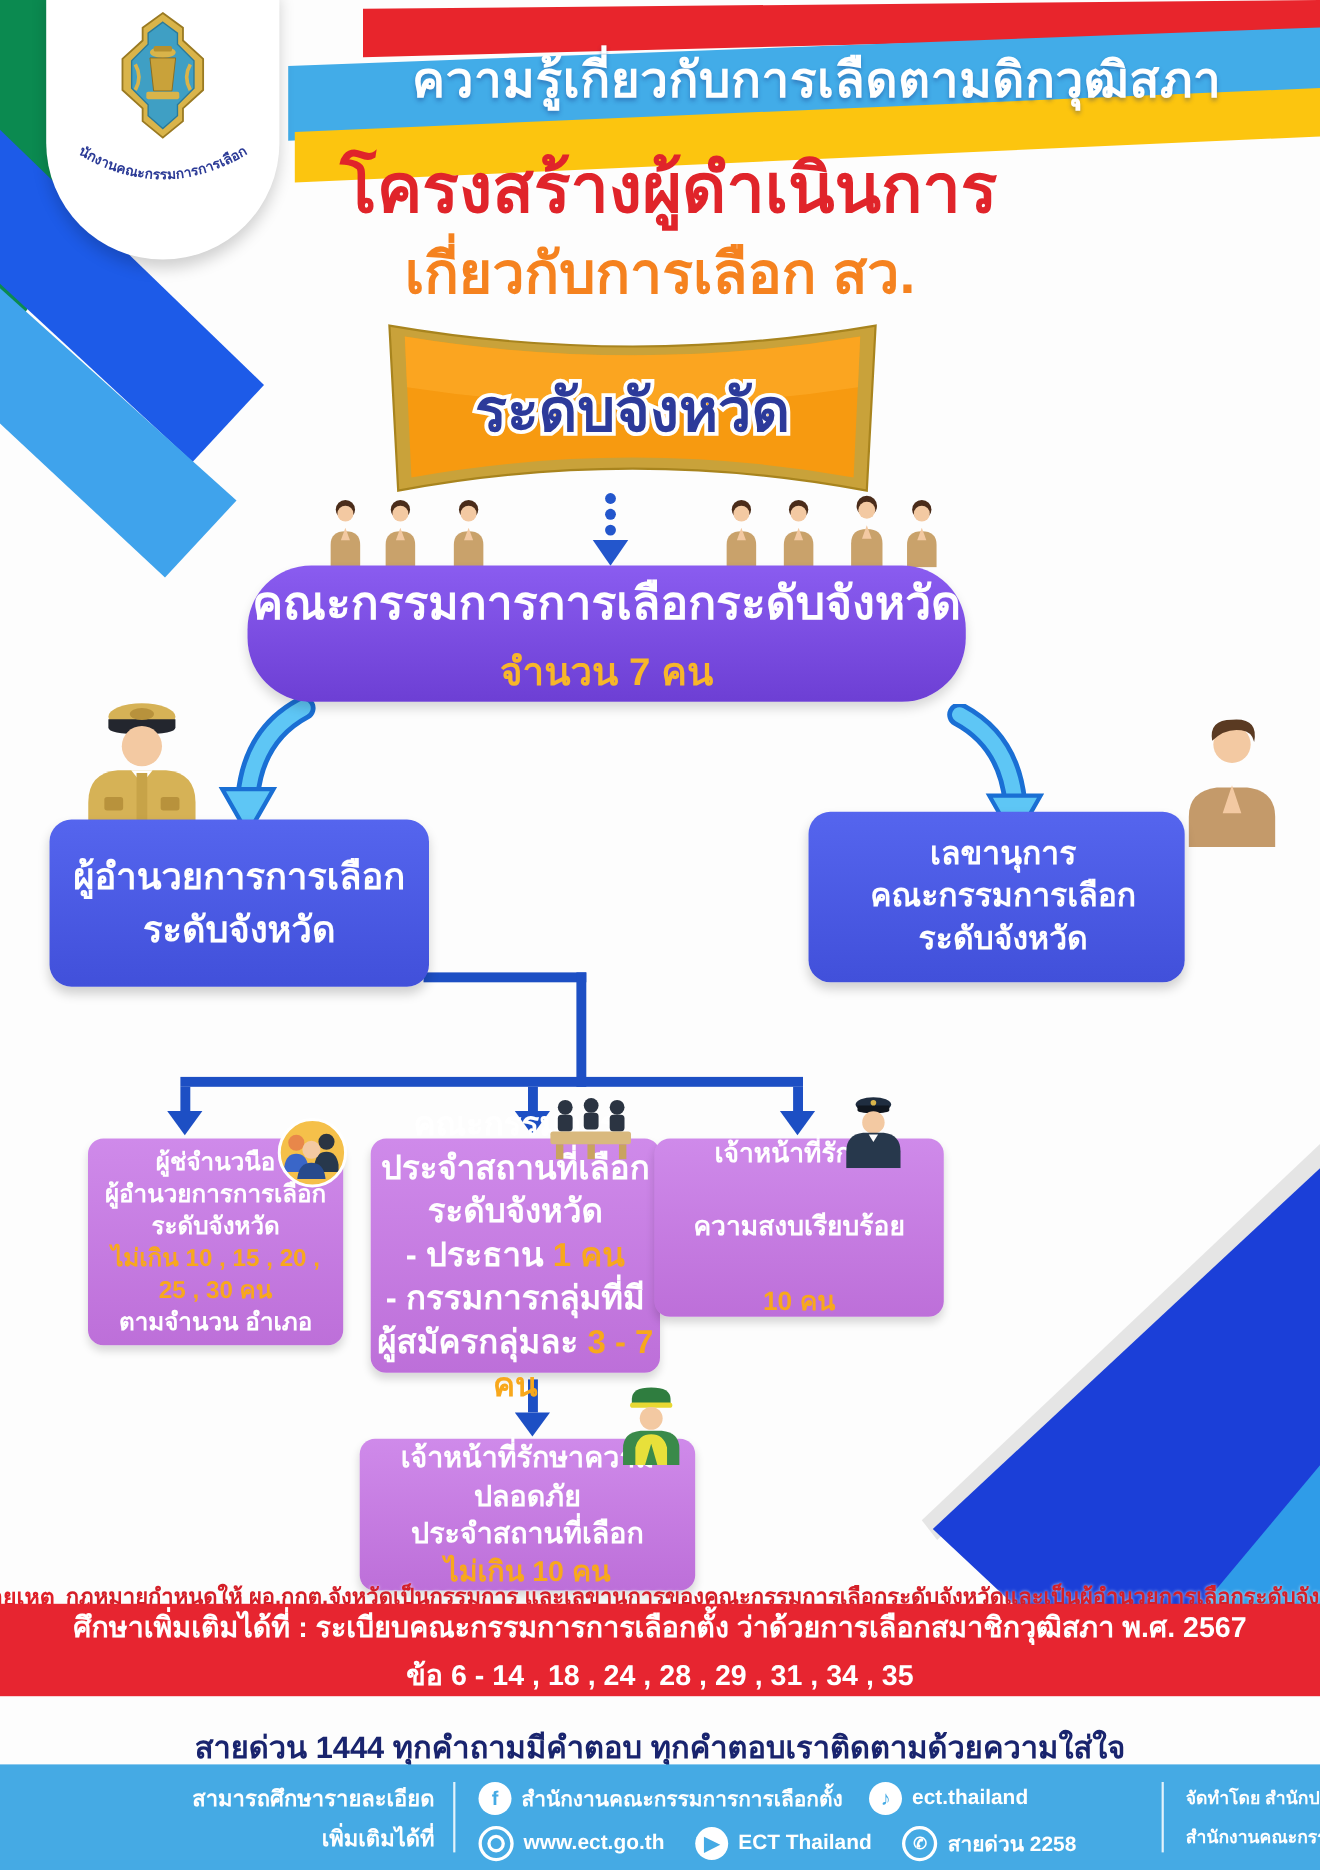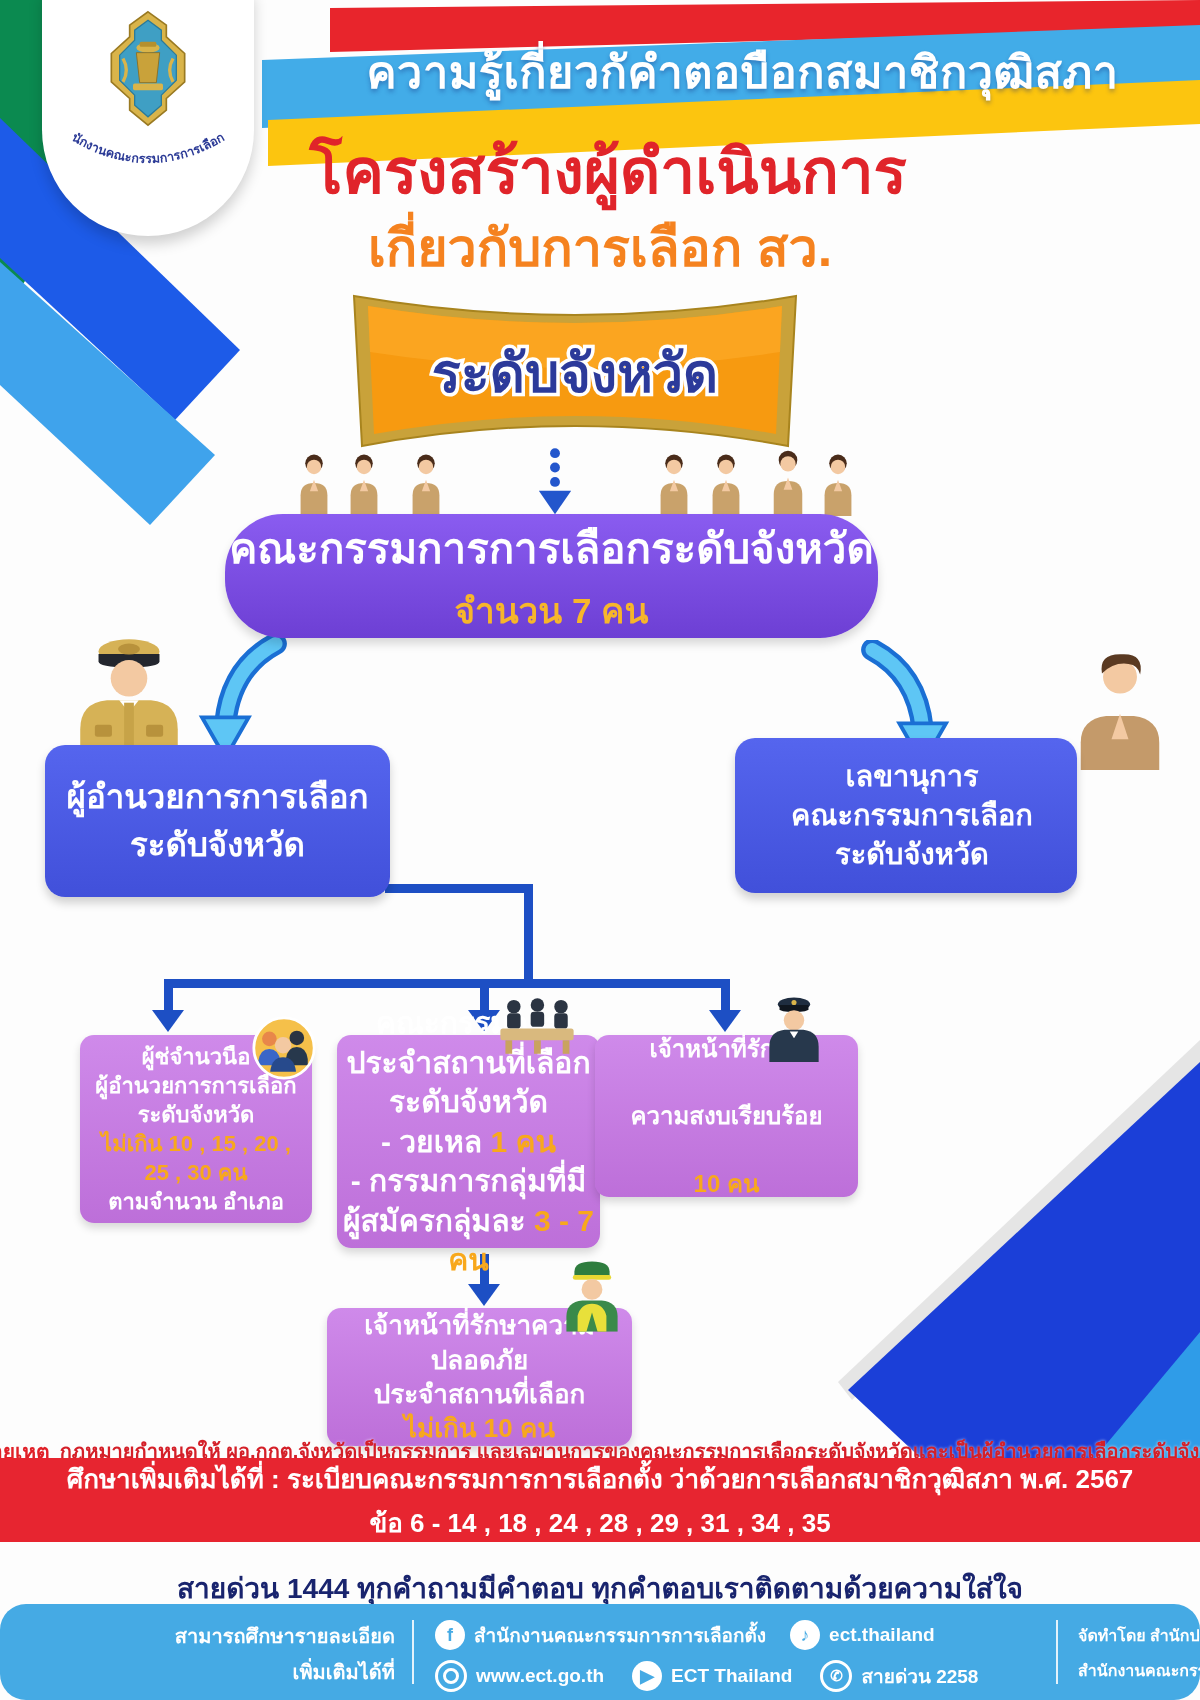--- a/index.html
+++ b/index.html
@@ -64,21 +64,21 @@
   #footnote .label{color:var(--footRed);font-weight:800;font-size:21px;white-space:nowrap;}
   #footnote .txt{color:#d41f28;font-weight:700;font-size:20px;white-space:nowrap;
     text-shadow:0 0 3px rgba(255,255,255,.8);}
   
   #refbanner{left:0;top:1458px;width:1200px;height:84px;background:var(--bannerRed);z-index:5;
     display:flex;flex-direction:column;align-items:center;justify-content:center;gap:3px;}
   #refbanner div{color:#fff;font-weight:800;font-size:26px;}
   #hotline{left:0;right:0;top:1566px;z-index:5;text-align:center;color:var(--navy);
     font-size:28px;font-weight:800;}
   
-  #footer{left:0;top:1604px;width:1200px;height:96px;background:var(--footerBlue);z-index:5;color:#fff;border-radius:26px;}
+  #footer{left:0;top:1604px;width:1200px;height:96px;background:var(--footerBlue);z-index:5;color:#fff;}
   .fdiv{position:absolute;top:16px;bottom:16px;width:2px;background:rgba(255,255,255,.85);}
   #f-left{position:absolute;left:120px;top:14px;width:275px;text-align:right;font-size:20px;
     font-weight:700;line-height:1.8;}
   .frow{position:absolute;left:435px;display:flex;align-items:center;gap:10px;font-size:19px;font-weight:700;}
   .fitem{display:flex;align-items:center;gap:9px;}
   #f-right{position:absolute;left:1078px;top:14px;width:118px;font-size:16px;font-weight:700;line-height:2.2;white-space:nowrap;}
   .cicon{width:30px;height:30px;border-radius:50%;background:#fff;color:var(--footerBlue);
     display:flex;align-items:center;justify-content:center;font-weight:800;font-size:18px;flex:0 0 auto;}
   .oicon{width:26px;height:26px;border-radius:50%;border:3px solid #fff;color:#fff;
     display:flex;align-items:center;justify-content:center;font-size:15px;flex:0 0 auto;}
@@ -177,21 +177,21 @@
 
     <polygon points="262,60 1200,25 1200,92 262,128" fill="#42ace8"></polygon>
 
     <polygon points="268,120 1200,80 1200,124 268,166" fill="#fcc50f"></polygon>
 
     <polygon points="1200,1040 838,1382 852,1400 1200,1064" fill="#dedede" opacity="0.8"></polygon>
     <polygon points="1200,1062 848,1390 942,1478 1200,1478" fill="#1b3fd8"></polygon>
     <polygon points="1200,1332 1078,1478 1200,1478" fill="#2f9ce8"></polygon>
   </svg>
 
-  <div id="banner-title" class="abs">ความรู้เกี่ยวกัคำตอบือกสมาชิกวุฒิสภา</div>
+  <div id="banner-title" class="abs">ความรู้เกี่ยวกับการเลืดตามดิกวุฒิสภา</div>
 
   <div id="badge" class="abs">
     <svg viewBox="0 0 212 246" width="212" height="246">
       <use href="#s-emblem" x="56" y="20" width="100" height="117"></use>
       <path id="cap-arc" d="M26,148 Q106,198 186,148" fill="none"></path>
       <text font-size="12.5" fill="#2b3a96" font-weight="bold">
         <textPath href="#cap-arc" startOffset="50%" text-anchor="middle">สำนักงานคณะกรรมการการเลือกตั้ง</textPath>
       </text>
     </svg>
   </div>
@@ -286,21 +286,21 @@
     <div>ผู้อำนวยการการเลือก</div>
     <div>ระดับจังหวัด</div>
     <div class="orange">ไม่เกิน 10 , 15 , 20 ,</div>
     <div class="orange">25 , 30 คน</div>
     <div>ตามจำนวน อำเภอ</div>
   </div>
   <div id="station-box" class="abs lilac">
     <div>คณะกรรมการ</div>
     <div>ประจำสถานที่เลือก</div>
     <div>ระดับจังหวัด</div>
-    <div><span>- วยเหล </span><span class="orange">1 คน</span></div>
+    <div><span>- ประธาน </span><span class="orange">1 คน</span></div>
     <div>- กรรมการกลุ่มที่มี</div>
     <div><span>ผู้สมัครกลุ่มละ </span><span class="orange">3 - 7 คน</span></div>
   </div>
   <div id="peace-box" class="abs lilac">
     <div>เจ้าหน้าที่รักษา</div>
     <div>ความสงบเรียบร้อย</div>
     <div class="orange">10 คน</div>
   </div>
   <div id="security-box" class="abs lilac">
     <div>เจ้าหน้าที่รักษาความปลอดภัย</div>

